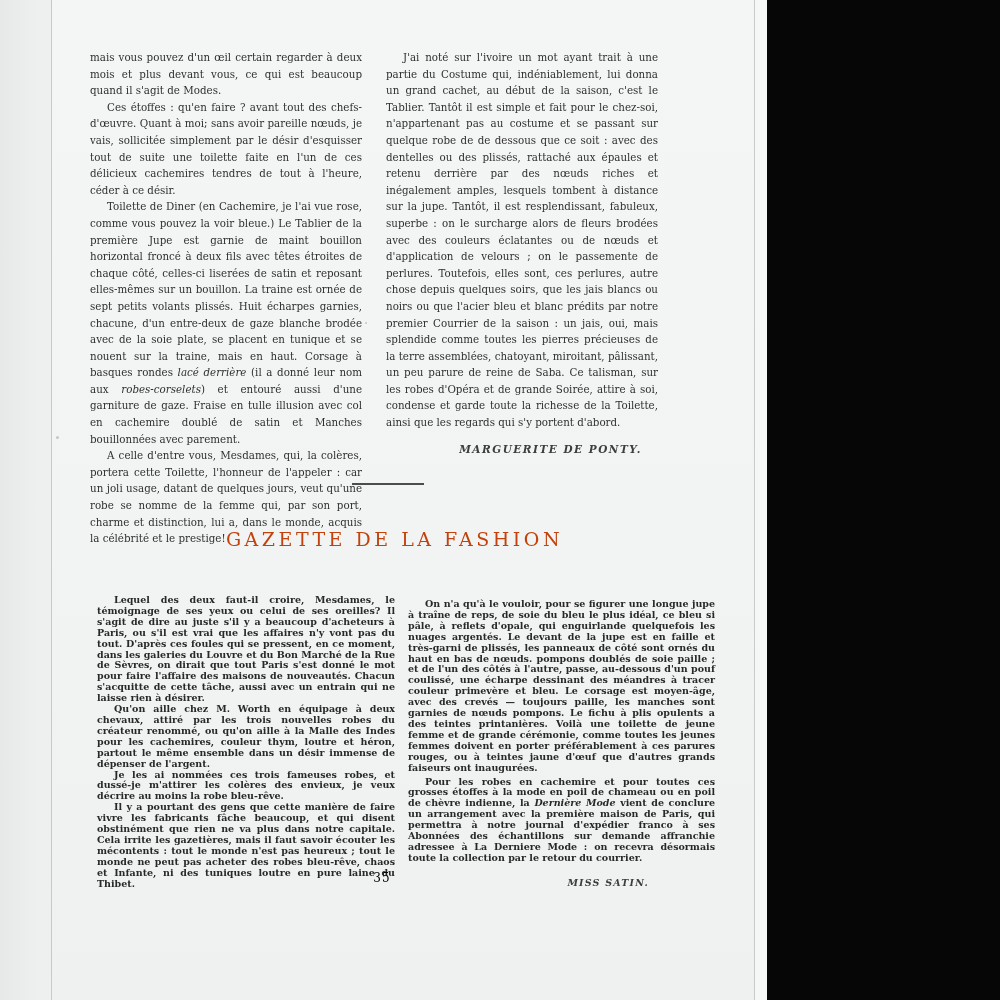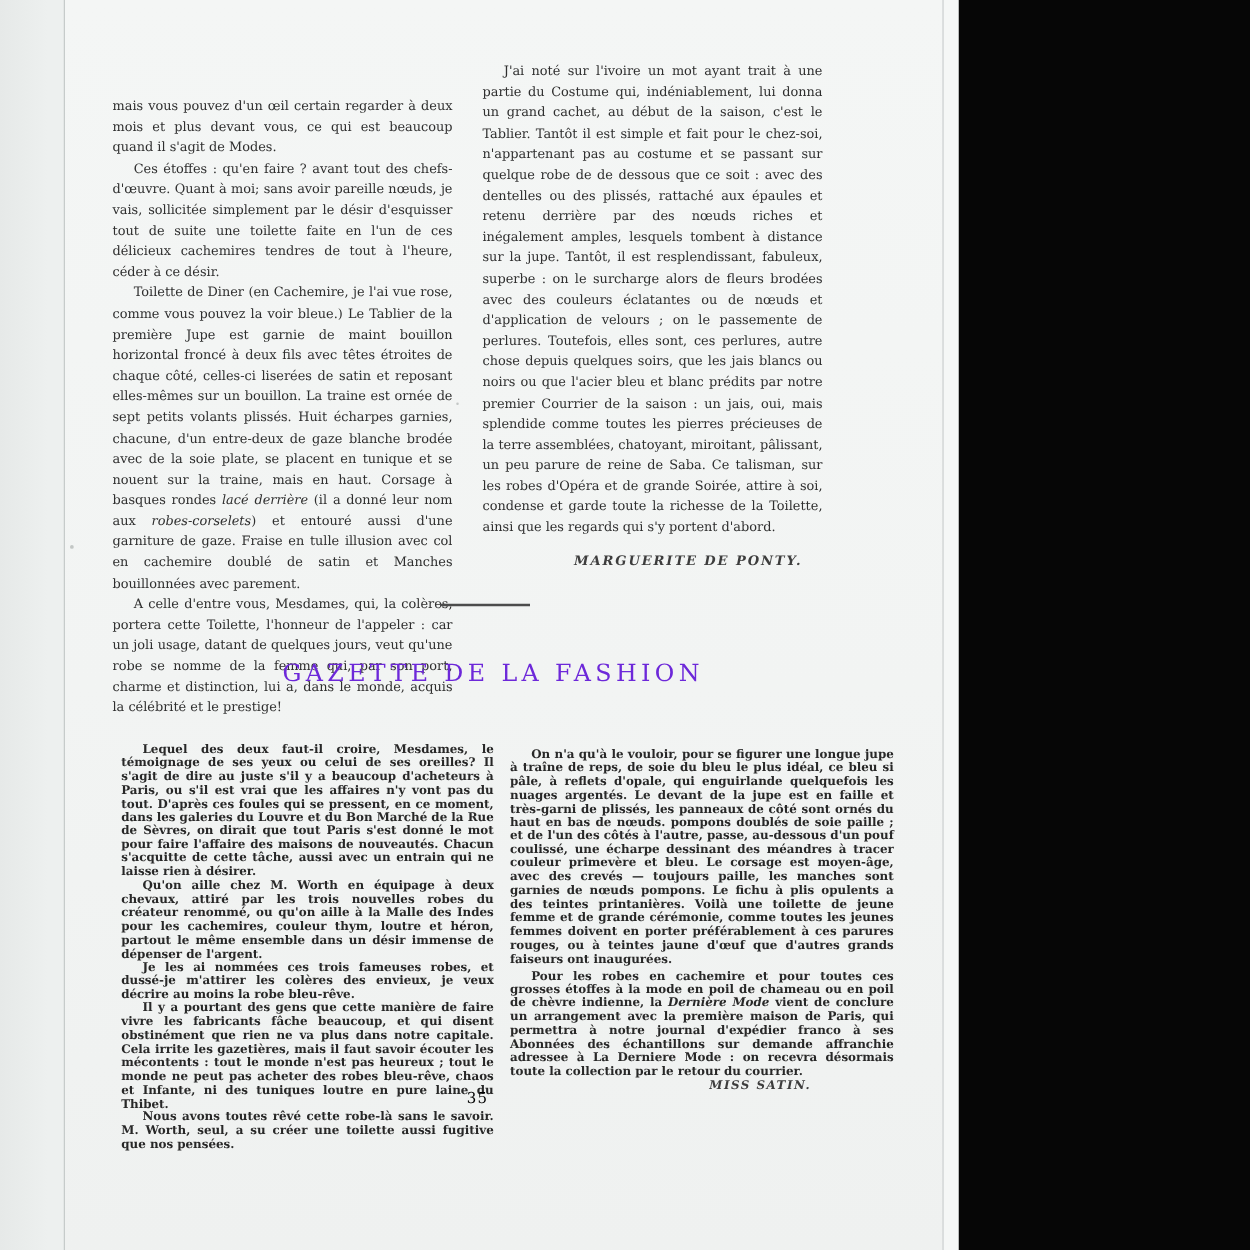--- a/index.html
+++ b/index.html
@@ -61,21 +61,21 @@
   .col p {
     margin: 0;
     text-indent: 17px;
   }
   .col p.noindent { text-indent: 0; }
   .top-col {
     width: 272px;
     font-size: 10.3px;
     line-height: 16.6px;
   }
-  #top-left  { left: 90px;  top: 49px; margin-top: 28px; }
+  #top-left  { left: 90px;  top: 49px; }
   #top-right { left: 386px; top: 49px; }
   .bottom-col {
     font-size: 9.5px;
     line-height: 10.9px;
     font-weight: bold;
     color: #282828;
   }
   #bottom-left  { left: 97px;  top: 595px; width: 298px; }
   #bottom-right { left: 408px; top: 599px; width: 307px; }
   #bottom-right p.gap { margin-top: 3px; }
@@ -87,41 +87,42 @@
     text-align: right;
     text-indent: 0;
   }
   .sig-ponty {
     margin-top: 10px;
     padding-right: 16px;
     font-size: 10.5px;
     letter-spacing: 1.5px;
   }
   .sig-satin {
+    margin-top: 14px;
     padding-right: 66px;
     font-size: 9.5px;
     letter-spacing: 1.2px;
   }
   
   .divider {
     position: absolute;
     left: 352px; top: 483px;
     width: 72px; height: 2px;
     background: #4c4c4c;
   }
   .gazette-heading {
     position: absolute;
     left: 37px; top: 528px;
     width: 715px;
     margin: 0;
     text-align: center;
     font-size: 19px;
     font-weight: normal;
     letter-spacing: 3.5px;
-    color: #6d28d9;
+    color: #c2410c;
   }
   .page-number {
     position: absolute;
     left: 362px; top: 871px;
     width: 40px;
     text-align: center;
     font-size: 12px;
     letter-spacing: 1px;
     color: #000000;
   }
@@ -160,21 +161,20 @@
 
   <div class="divider"></div>
 
   <h1 class="gazette-heading">GAZETTE DE LA FASHION</h1>
 
   <div class="col bottom-col" id="bottom-left">
     <p>Lequel des deux faut-il croire, Mesdames, le témoignage de ses yeux ou celui de ses oreilles? Il s'agit de dire au juste s'il y a beaucoup d'acheteurs à Paris, ou s'il est vrai que les affaires n'y vont pas du tout. D'après ces foules qui se pressent, en ce moment, dans les galeries du Louvre et du Bon Marché de la Rue de Sèvres, on dirait que tout Paris s'est donné le mot pour faire l'affaire des maisons de nouveautés. Chacun s'acquitte de cette tâche, aussi avec un entrain qui ne laisse rien à désirer.</p>
     <p>Qu'on aille chez M. Worth en équipage à deux chevaux, attiré par les trois nouvelles robes du créateur renommé, ou qu'on aille à la Malle des Indes pour les cachemires, couleur thym, loutre et héron, partout le même ensemble dans un désir immense de dépenser de l'argent.</p>
     <p>Je les ai nommées ces trois fameuses robes, et dussé-je m'attirer les colères des envieux, je veux décrire au moins la robe bleu-rêve.</p>
     <p>Il y a pourtant des gens que cette manière de faire vivre les fabricants fâche beaucoup, et qui disent obstinément que rien ne va plus dans notre capitale. Cela irrite les gazetières, mais il faut savoir écouter les mécontents : tout le monde n'est pas heureux ; tout le monde ne peut pas acheter des robes bleu-rêve, chaos et Infante, ni des tuniques loutre en pure laine du Thibet.</p>
-    <p>Nous avons toutes rêvé cette robe-là sans le savoir. M. Worth, seul, a su créer une toilette aussi fugitive que nos pensées.</p>
   </div>
 
   <div class="col bottom-col" id="bottom-right">
     <p>On n'a qu'à le vouloir, pour se figurer une longue jupe à traîne de reps, de soie du bleu le plus idéal, ce bleu si pâle, à reflets d'opale, qui enguirlande quelquefois les nuages argentés. Le devant de la jupe est en faille et très-garni de plissés, les panneaux de côté sont ornés du haut en bas de nœuds. pompons doublés de soie paille ; et de l'un des côtés à l'autre, passe, au-dessous d'un pouf coulissé, une écharpe dessinant des méandres à tracer couleur primevère et bleu. Le corsage est moyen-âge, avec des crevés — toujours paille, les manches sont garnies de nœuds pompons. Le fichu à plis opulents a des teintes printanières. Voilà une toilette de jeune femme et de grande cérémonie, comme toutes les jeunes femmes doivent en porter préférablement à ces parures rouges, ou à teintes jaune d'œuf que d'autres grands faiseurs ont inaugurées.</p>
     <p class="gap">Pour les robes en cachemire et pour toutes ces grosses étoffes à la mode en poil de chameau ou en poil de chèvre indienne, la <i>Dernière Mode</i> vient de conclure un arrangement avec la première maison de Paris, qui permettra à notre journal d'expédier franco à ses Abonnées des échantillons sur demande affranchie adressee à La Derniere Mode : on recevra désormais toute la collection par le retour du courrier.</p>
     <div class="signature sig-satin">MISS SATIN.</div>
   </div>
 
   <div class="page-number">35</div>
 

